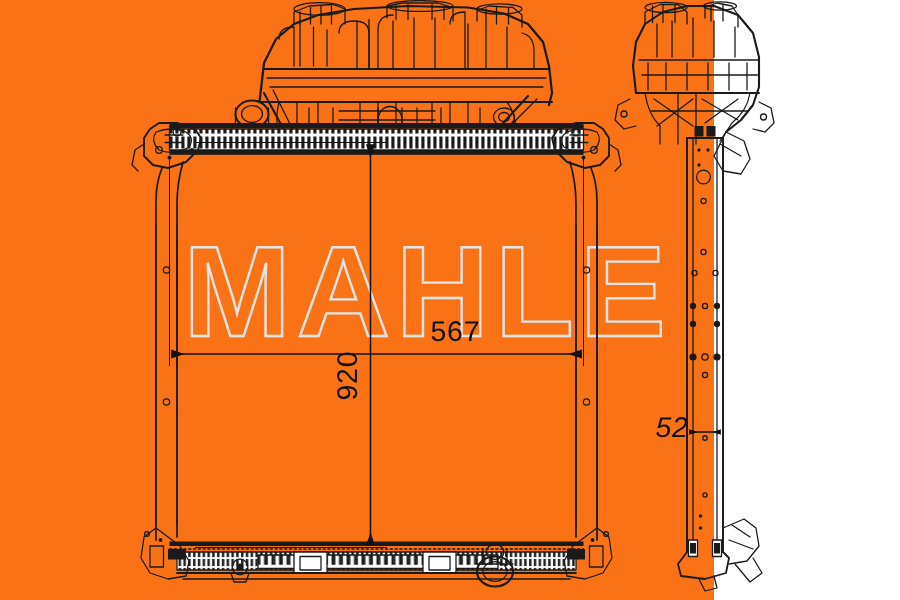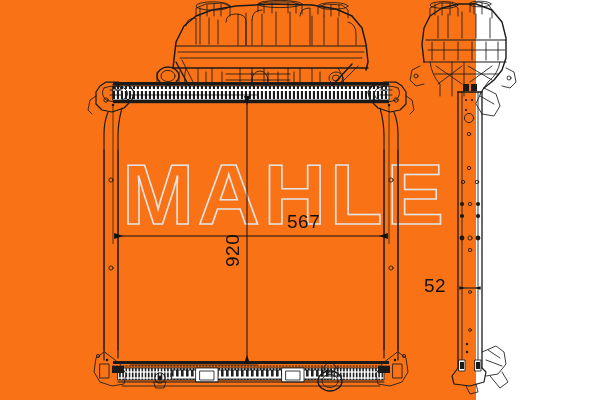--- a/index.html
+++ b/index.html
@@ -5,21 +5,21 @@
   html,body{margin:0;padding:0;background:#fff;}
   body{width:600px;height:400px;overflow:hidden;
        font-family:"Liberation Sans",sans-serif;}
   #stage{position:relative;width:476px;height:400px;background:#f97316;}
   svg.layer{position:absolute;left:0;top:0;width:600px;height:400px;}
   .dimtext{position:absolute;font-family:"Liberation Sans",sans-serif;
            font-size:19px;font-weight:400;color:#111;letter-spacing:0.5px;
            white-space:nowrap;}
   #dim-w{left:287px;top:211px;}
   #dim-h{left:222px;top:267px;transform:rotate(-90deg);transform-origin:left top;}
-  #dim-d{left:424px;top:275px;}
+  #dim-d{left:437px;top:275px;font-style:italic;}
 </style>
 </head>
 <body>
 
 <div id="stage">
 
   <svg class="layer" viewBox="0 0 600 400">
     <text x="285" y="224" text-anchor="middle" font-family="Liberation Sans, sans-serif" font-size="86" font-weight="700" letter-spacing="4" fill="none" stroke="#e4e4e4" stroke-width="1.6">MAHLE</text>
   </svg>
 

